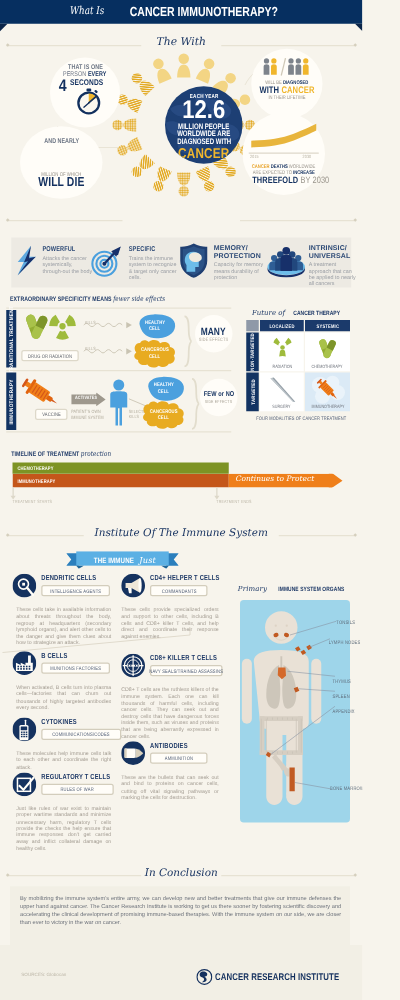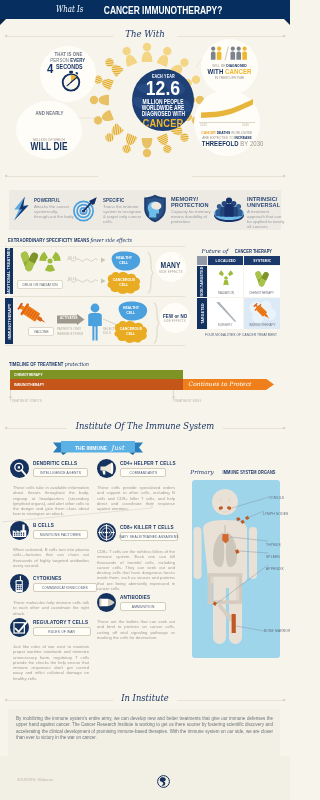--- a/index.html
+++ b/index.html
@@ -724,24 +724,25 @@
 <div class="a" style="left:263px;top:511px;font-size:4.1px;color:#5f6d7c;letter-spacing:.2px"><span class="cnl">LYMPH NODES</span></div>
 <div class="a" style="left:266px;top:542px;font-size:4.1px;color:#5f6d7c;letter-spacing:.2px"><span class="cnl">THYMUS</span></div>
 <div class="a" style="left:266px;top:554px;font-size:4.1px;color:#5f6d7c;letter-spacing:.2px"><span class="cnl">SPLEEN</span></div>
 <div class="a" style="left:266px;top:566px;font-size:4.1px;color:#5f6d7c;letter-spacing:.2px"><span class="cnl">APPENDIX</span></div>
 <div class="a" style="left:264px;top:628px;font-size:4.1px;color:#5f6d7c;letter-spacing:.2px"><span class="cnl">BONE MARROW</span></div>
 
 <div class="a hrule" style="left:5px;top:700px;width:108px"></div>
 <div class="a hrule" style="left:177px;top:700px;width:108px"></div>
 <div class="a diam" style="left:5px;top:699px"></div>
 <div class="a diam" style="left:283px;top:699px"></div>
-<div class="a sect" style="top:693px;font-size:8.4px">In Institute</div>
+<div class="a sect" style="top:693px;font-size:8.4px">In Conclusion</div>
 
 <div class="a" id="concBox" style="left:8px;top:709px;width:272px;height:51px"></div>
 <div class="a" id="concTxt" style="left:16px;top:716px;width:257px">By mobilizing the immune system's entire army, we can develop new and better treatments that give our immune defenses the upper hand against cancer. The Cancer Research Institute is working to get us there sooner by fostering scientific discovery and accelerating the clinical development of promising immune-based therapies. With the immune system on our side, we are closer than ever to victory in the war on cancer.</div>
 
 <div class="a" id="footer"></div>
 <div class="a" id="srcTxt" style="left:17px;top:778px">SOURCES: Globocan</div>
 <svg class="a" style="left:157px;top:775px;width:13px;height:13px" viewBox="0 0 13 13">
   <circle cx="6.5" cy="6.5" r="5.9" fill="none" stroke="#14305e" stroke-width="1"></circle>
   <path d="M4.2 2.4 C7.4 1.8 9.6 3.6 8.6 5.3 C8.0 6.3 6.3 6.4 5.6 5.6 C6.9 6.5 8.4 7.2 8.3 8.8 C8.2 10.2 6.4 11.2 4.3 10.7 C5.9 9.9 6.7 8.7 6.1 7.7 C5.5 6.7 3.6 6.8 3.0 5.7 C2.3 4.4 3.0 3.0 4.2 2.4 Z" fill="#14305e"></path>
 </svg>
+<div class="a" id="logoTxt" style="left:172px;top:777px"><span class="cnl">CANCER RESEARCH INSTITUTE</span></div>
 </div>
 
 </body></html>

